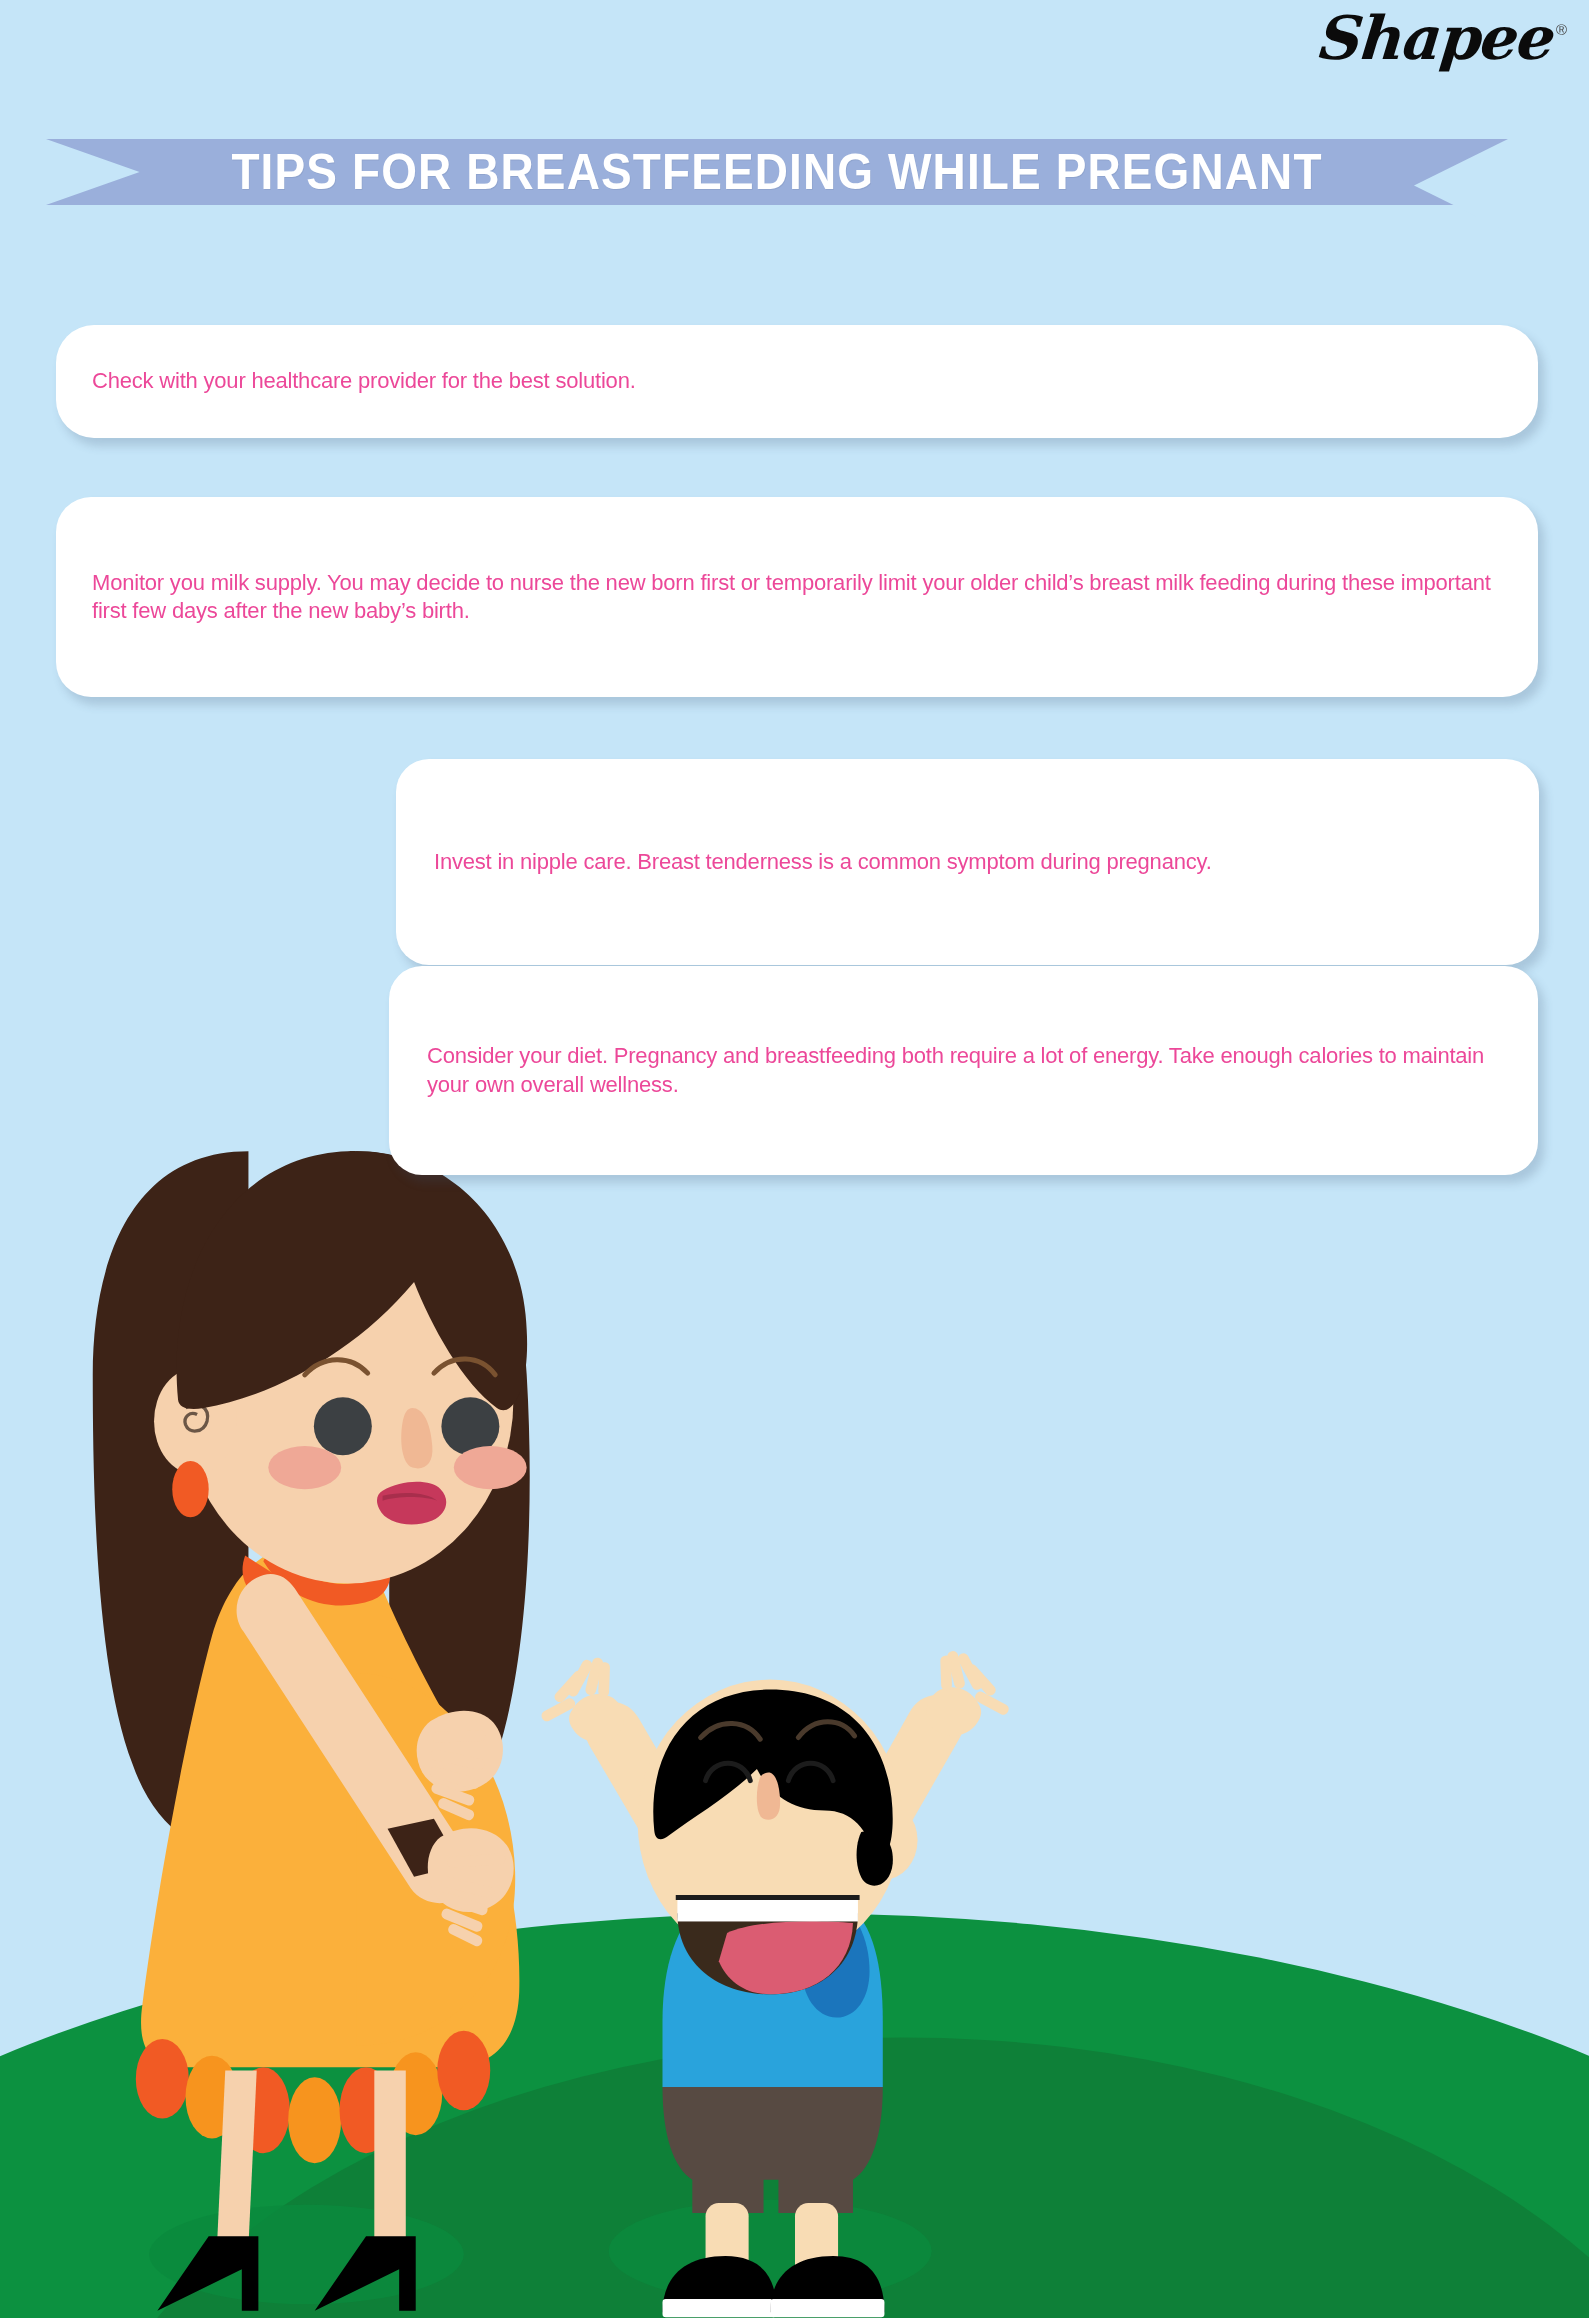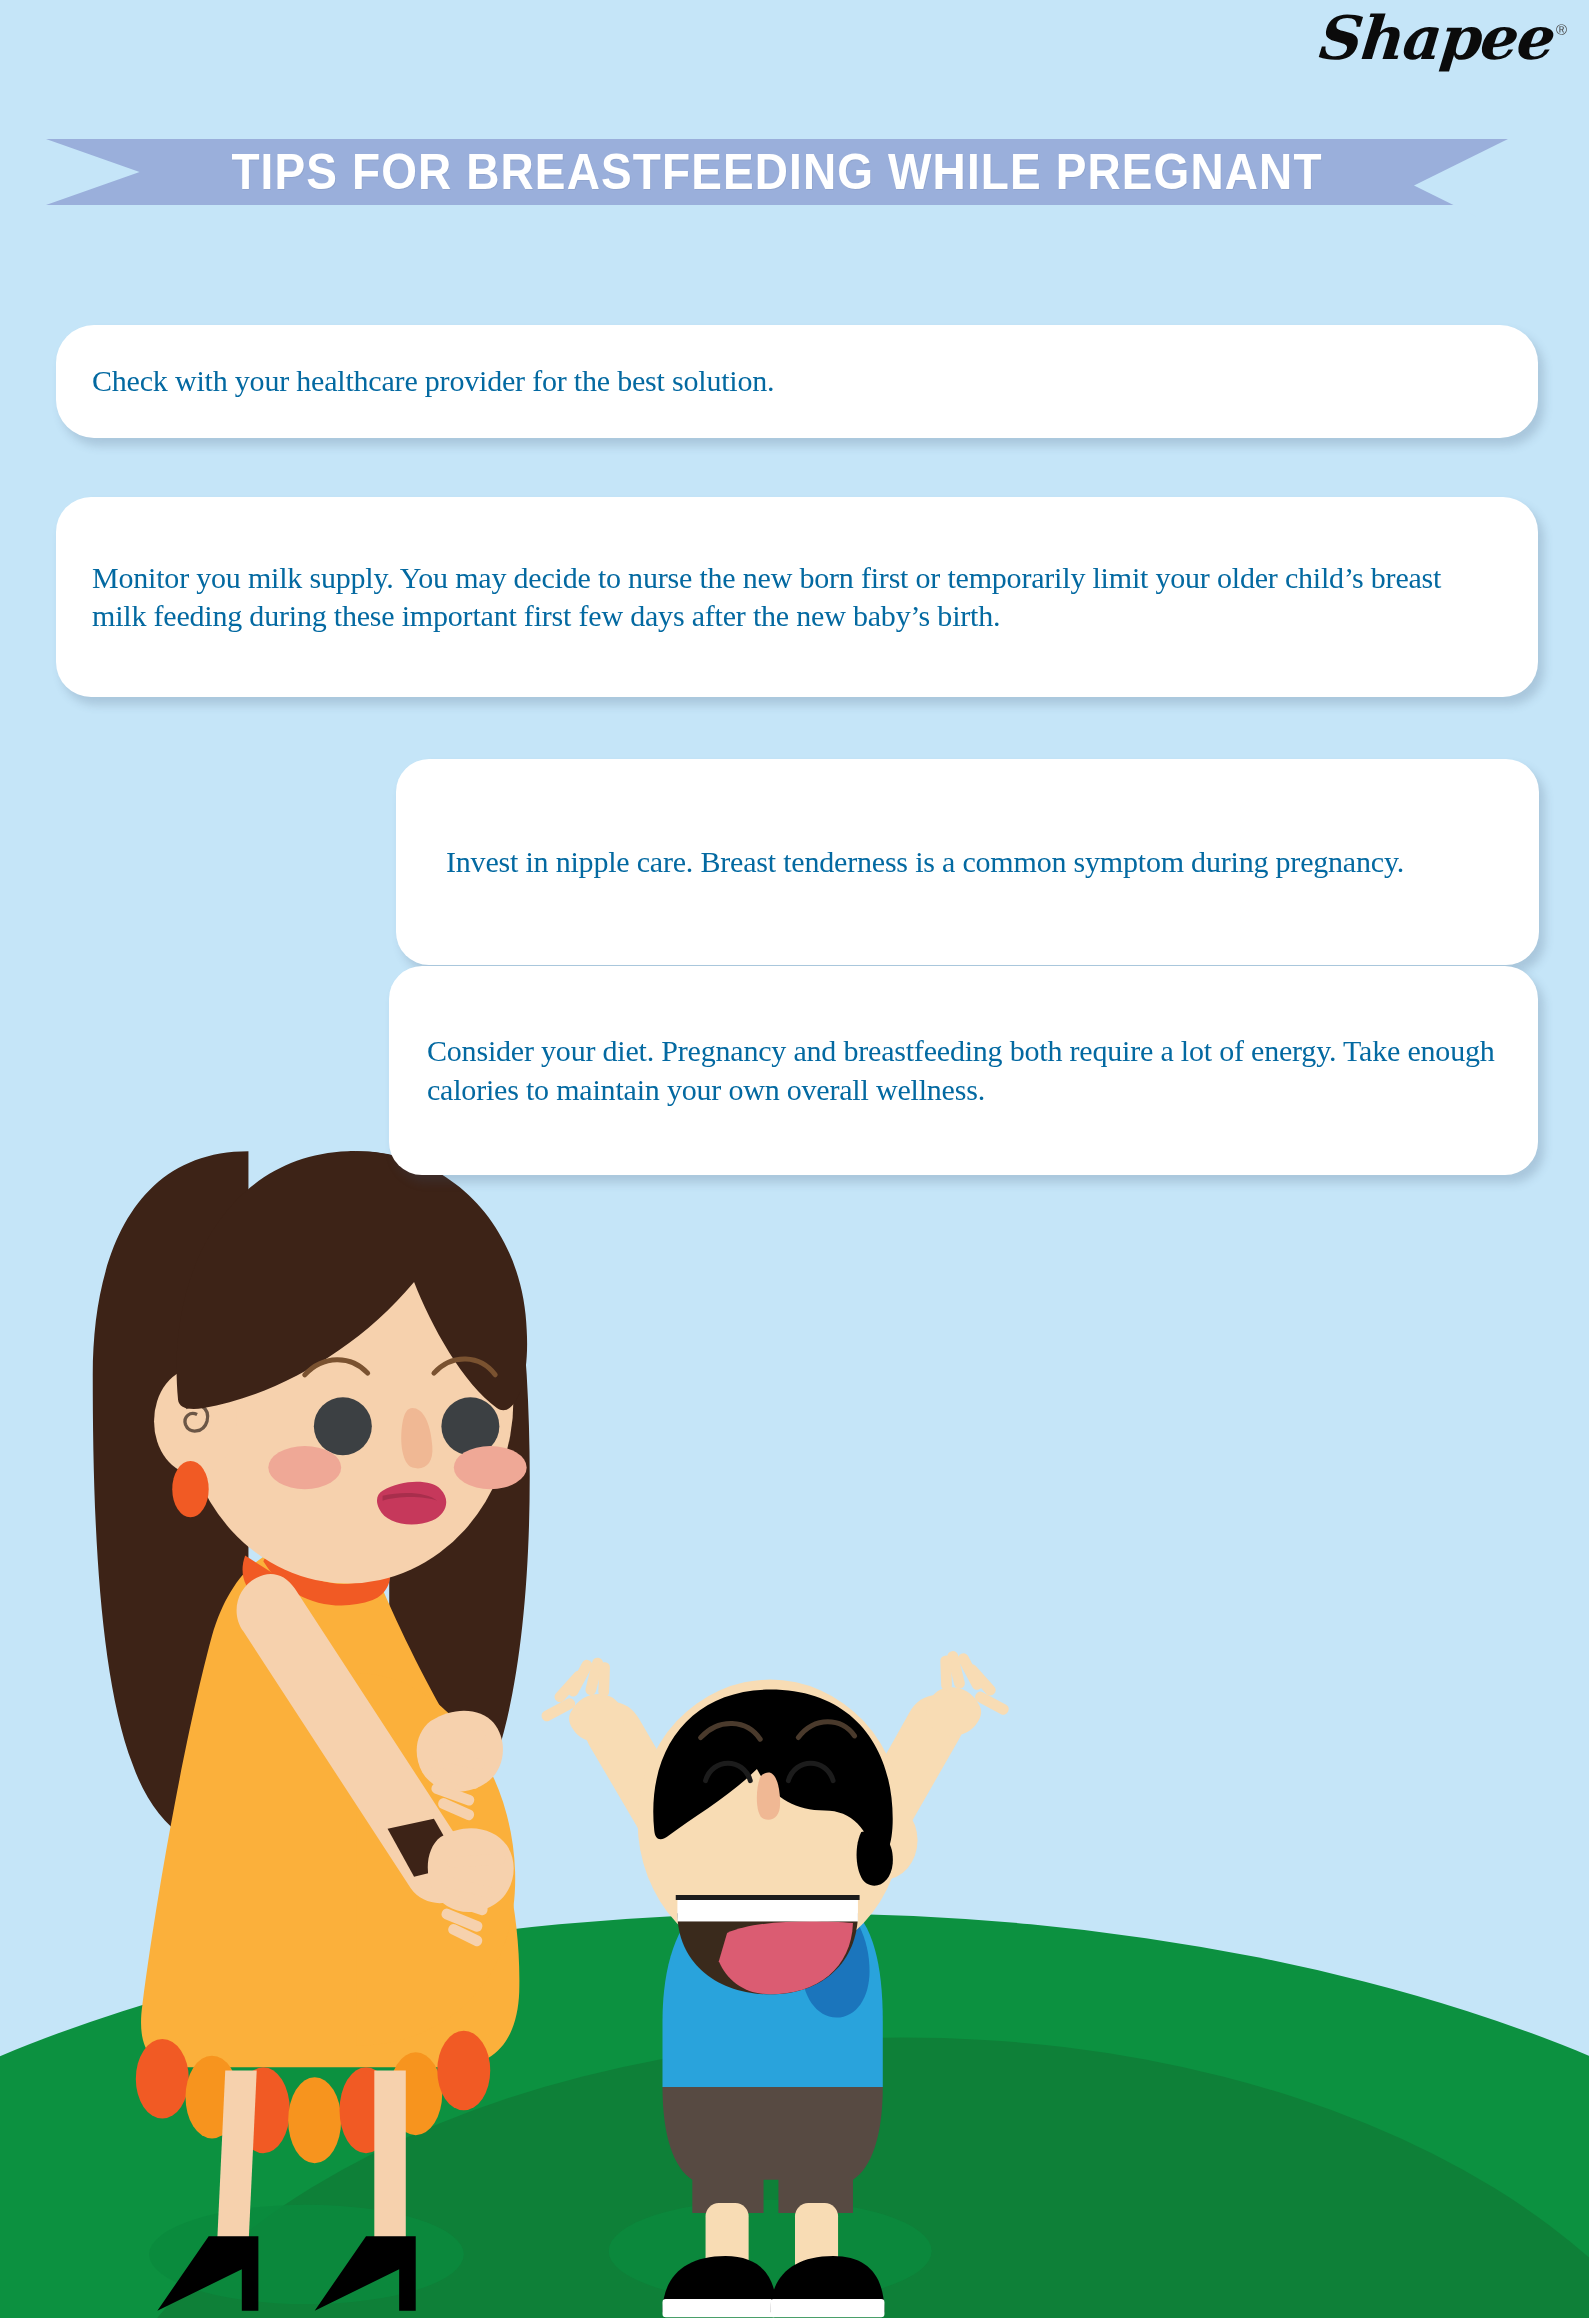--- a/index.html
+++ b/index.html
@@ -113,30 +113,30 @@
     position: absolute;
     background: #FFFFFF;
     border-radius: 33px;
     box-shadow: 5.8px 7.5px 10px rgba(60,80,110,0.20);
     z-index: 25;
     display: flex;
     align-items: center;
     box-sizing: border-box;
   }
   .tip-card .tip-text {
-    font-family: Liberation Serif, serif;
-    font-size: 30px;
+    font-family: Liberation Sans, sans-serif;
+    font-size: 22px;
     line-height: 1.28;
-    color: #0369a1;
+    color: #ec4899;
     letter-spacing: -0.2px;
   }
 
   #tip-card-1 { left: 56px;  top: 325px;  width: 1482px; height: 113px; padding: 0 36px; border-radius: 38px; }
   #tip-card-2 { left: 56px;  top: 497px;  width: 1482px; height: 200px; padding: 12px 36px; border-radius: 35px; }
-  #tip-card-3 { left: 396px; top: 759px;  width: 1143px; height: 206px; padding: 0 50px; border-radius: 33px; }
+  #tip-card-3 { left: 396px; top: 759px;  width: 1143px; height: 206px; padding: 0 38px; border-radius: 33px; }
   #tip-card-4 { left: 389px; top: 966px; width: 1149px; height: 209px; padding: 0 38px; border-radius: 33px; }
 
   
   #illustration {
     position: absolute;
     left: 0; top: 0;
     width: 1590px;
     height: 2319px;
     z-index: 10;
   }

